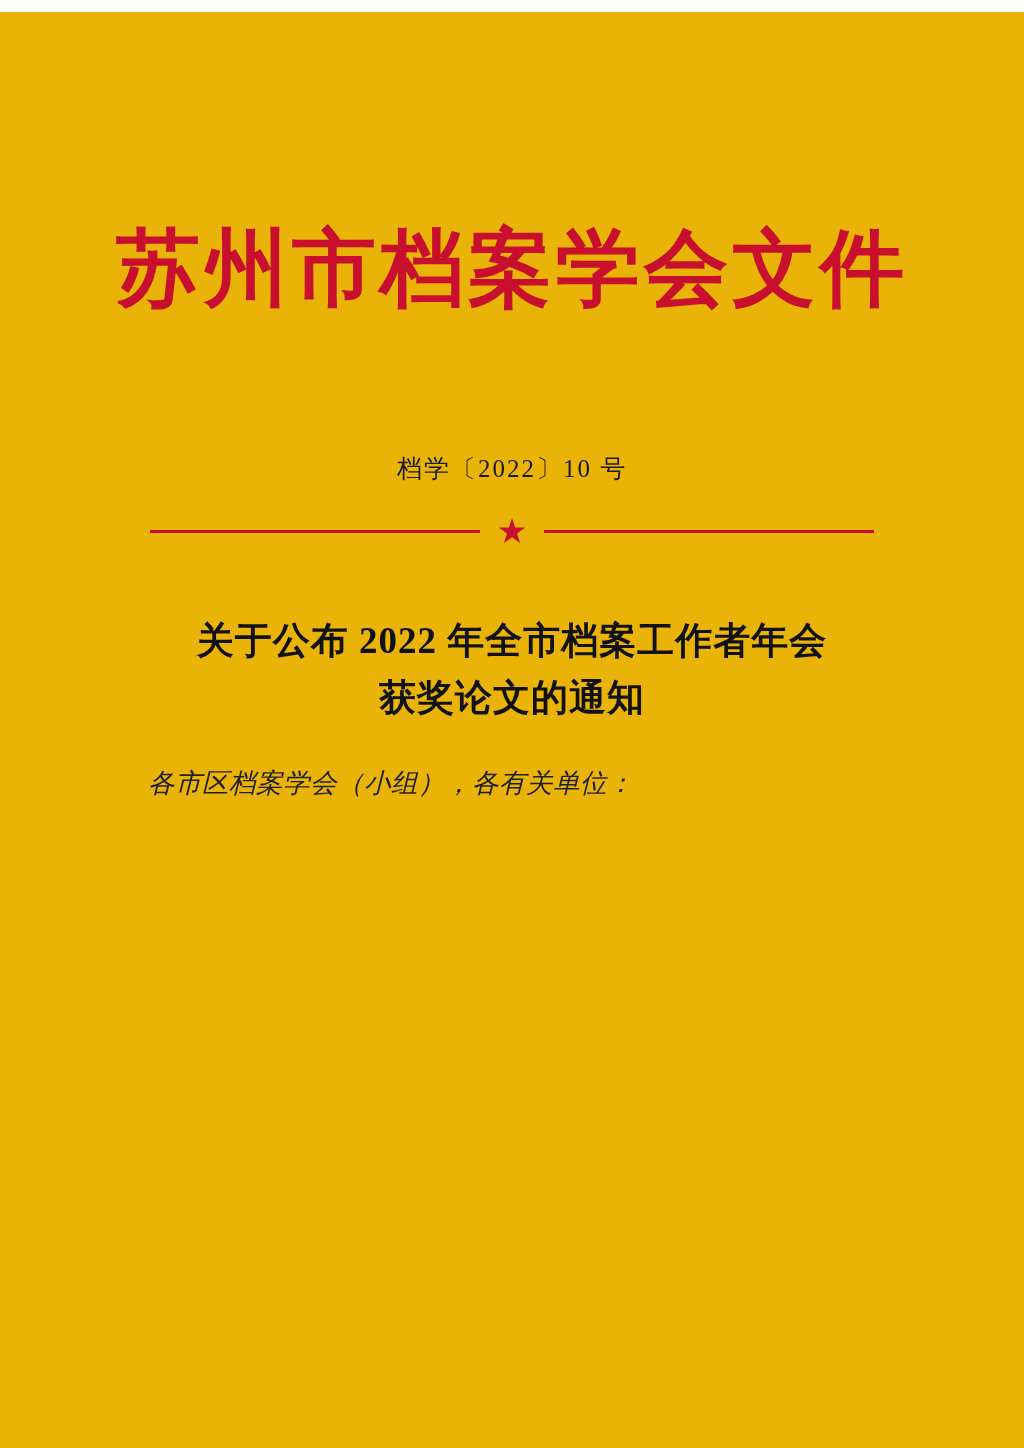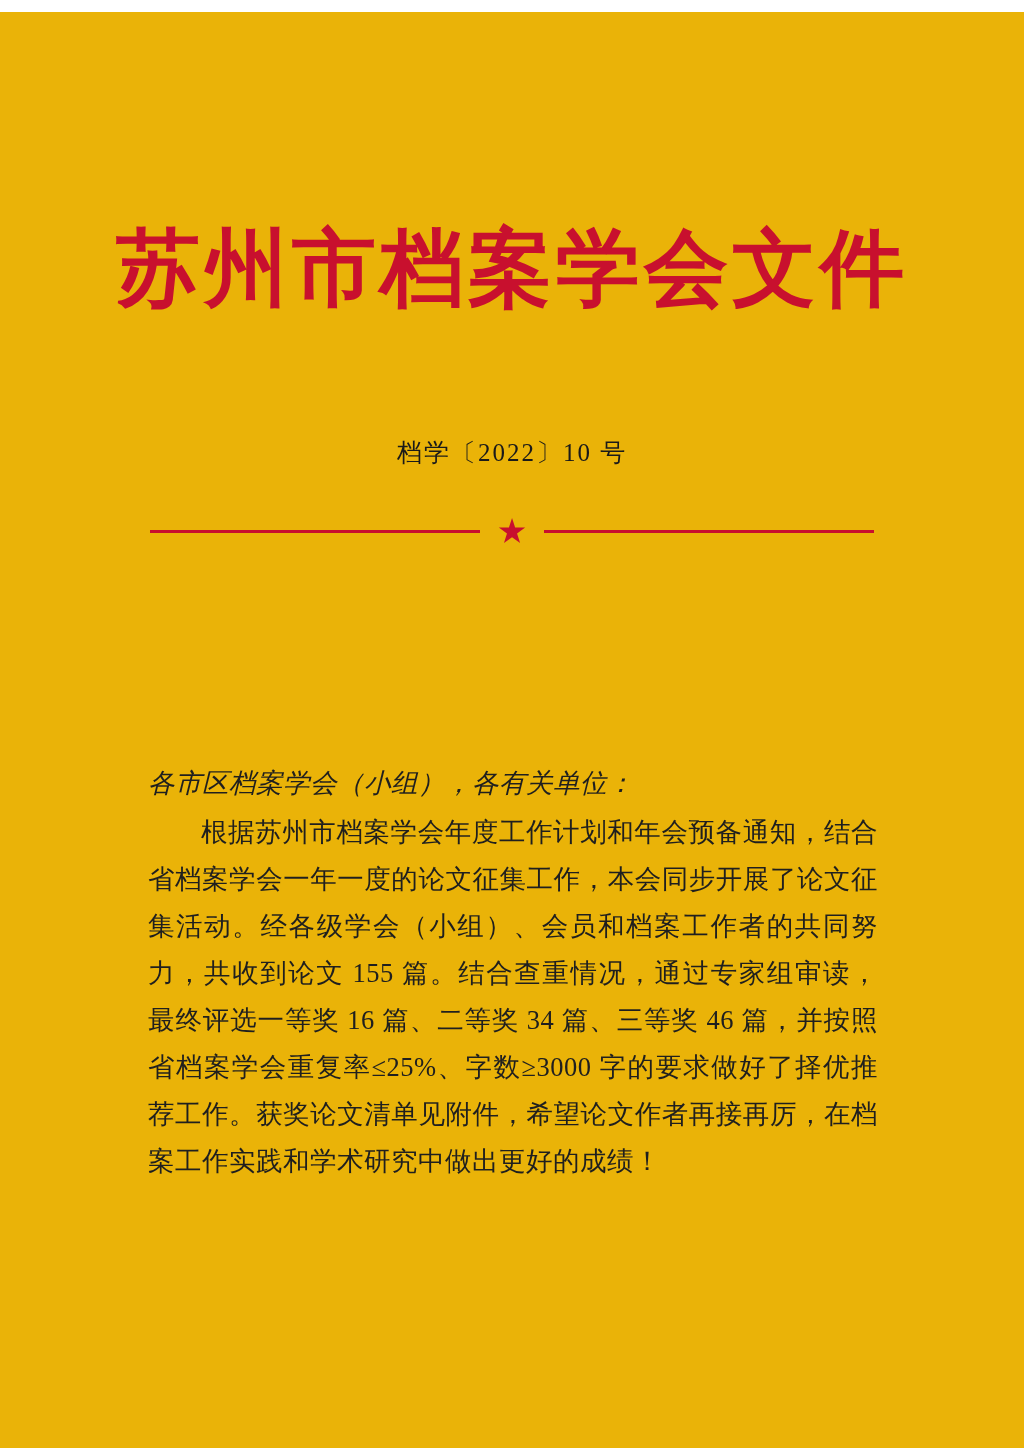--- a/index.html
+++ b/index.html
@@ -40,21 +40,21 @@
     line-height: 1.05;
     font-weight: 700;
     color: #c8102e;
     letter-spacing: 4px;
     white-space: nowrap;
   }
 
   
   .doc-number {
     position: absolute;
-    top: 424px;
+    top: 440px;
     left: 0;
     width: 1024px;
     text-align: center;
     font-size: 25px;
     letter-spacing: 2px;
     color: #1a1a1a;
   }
 
   
   .sep {
@@ -131,19 +131,22 @@
   </div>
 
   <div class="doc-number">档学〔2022〕10 号</div>
 
   <div class="sep">
     <div class="line left"></div>
     <span class="star">★</span>
     <div class="line right"></div>
   </div>
 
+  <div class="doc-title">
+    <span class="line1">关于公布 2022 年全市档案工作者年会</span>
+    <span class="line2">获奖论文的通知</span>
+  </div>
 
   <div class="body-block">
     <p class="salutation">各市区档案学会（小组），各有关单位：</p>
-    <p class="para">根据苏州市档案学会年度工作计划和年会预备通知，结合省档案学会一年一度的论文征集工作，本会同步开展了论文征集活动。经各级学会（小组）、会员和档案工作者的共同努力，共收到论文 155 篇。结合查重情况，通过专家组审读，最终评选一等奖 16 篇、二等奖 34 篇、三等奖 46 篇，并按照省档案学会重复率≤25%、字数≥3000 字的要求做好了择优推荐工作。获奖论文清单见附件，希望论文作者再接再厉，在档案工作实践和学术研究中做出更好的成绩！</p>
   </div>
 
 </div>
 
 </body></html>

